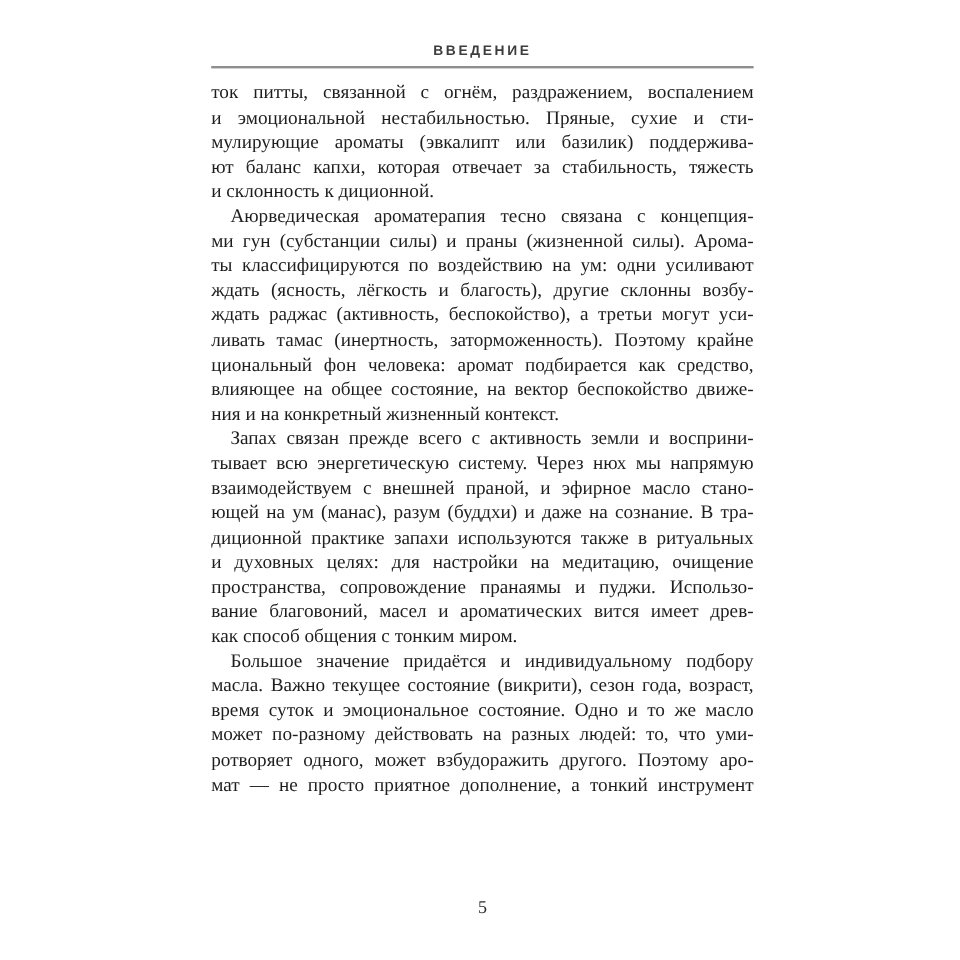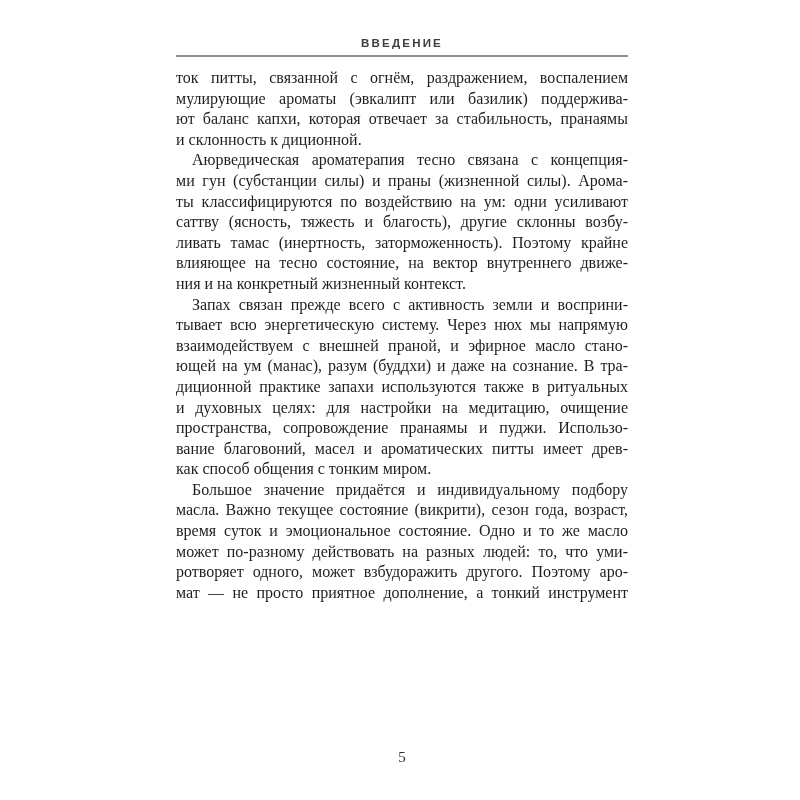--- a/index.html
+++ b/index.html
@@ -60,42 +60,45 @@
 </head>
 <body>
 
 <div class="page" style="background: rgb(255, 255, 255);">
   <div class="content">
     <div class="running-head" style="color: rgb(61, 61, 61);">ВВЕДЕНИЕ</div>
     <hr class="header-rule" style="border-top-color: rgb(142, 142, 142);">
     <div class="body-text" id="body-text" style="color: rgb(30, 30, 30);">
         <div class="para">
           <div class="line">ток питты, связанной с огнём, раздражением, воспалением</div>
+          <div class="line">и эмоциональной нестабильностью. Пряные, сухие и сти-</div>
           <div class="line">мулирующие ароматы (эвкалипт или базилик) поддержива-</div>
-          <div class="line">ют баланс капхи, которая отвечает за стабильность, пранаямы</div>
+          <div class="line">ют баланс капхи, которая отвечает за стабильность, тяжесть</div>
           <div class="line last">и склонность к диционной.</div>
         </div>
         <div class="para">
           <div class="line indent">Аюрведическая ароматерапия тесно связана с концепция-</div>
           <div class="line">ми гун (субстанции силы) и праны (жизненной силы). Арома-</div>
           <div class="line">ты классифицируются по воздействию на ум: одни усиливают</div>
-          <div class="line">саттву (ясность, тяжесть и благость), другие склонны возбу-</div>
+          <div class="line">ждать (ясность, лёгкость и благость), другие склонны возбу-</div>
+          <div class="line">ждать раджас (активность, беспокойство), а третьи могут уси-</div>
           <div class="line">ливать тамас (инертность, заторможенность). Поэтому крайне</div>
-          <div class="line">влияющее на тесно состояние, на вектор внутреннего движе-</div>
+          <div class="line">циональный фон человека: аромат подбирается как средство,</div>
+          <div class="line">влияющее на общее состояние, на вектор беспокойство движе-</div>
           <div class="line last">ния и на конкретный жизненный контекст.</div>
         </div>
         <div class="para">
           <div class="line indent">Запах связан прежде всего с активность земли и восприни-</div>
           <div class="line">тывает всю энергетическую систему. Через нюх мы напрямую</div>
           <div class="line">взаимодействуем с внешней праной, и эфирное масло стано-</div>
           <div class="line">ющей на ум (манас), разум (буддхи) и даже на сознание. В тра-</div>
           <div class="line">диционной практике запахи используются также в ритуальных</div>
           <div class="line">и духовных целях: для настройки на медитацию, очищение</div>
           <div class="line">пространства, сопровождение пранаямы и пуджи. Использо-</div>
-          <div class="line">вание благовоний, масел и ароматических питты имеет древ-</div>
+          <div class="line">вание благовоний, масел и ароматических вится имеет древ-</div>
           <div class="line last">как способ общения с тонким миром.</div>
         </div>
         <div class="para">
           <div class="line indent">Большое значение придаётся и индивидуальному подбору</div>
           <div class="line">масла. Важно текущее состояние (викрити), сезон года, возраст,</div>
           <div class="line">время суток и эмоциональное состояние. Одно и то же масло</div>
           <div class="line">может по-разному действовать на разных людей: то, что уми-</div>
           <div class="line">ротворяет одного, может взбудоражить другого. Поэтому аро-</div>
           <div class="line">мат — не просто приятное дополнение, а тонкий инструмент</div>
         </div>

